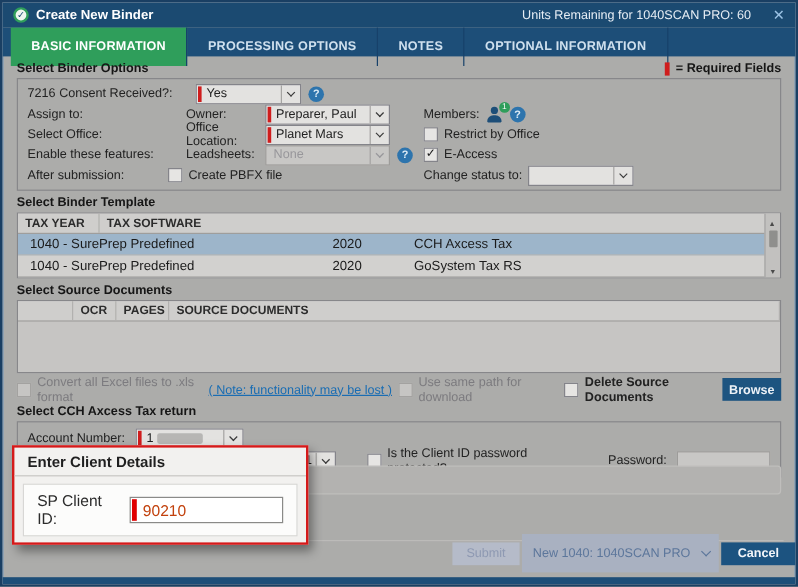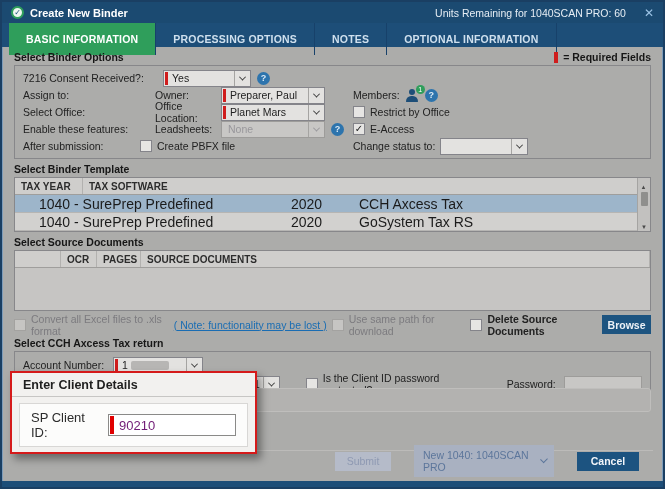--- a/index.html
+++ b/index.html
@@ -50,21 +50,21 @@
   .person{position:relative;width:15px;height:13px;flex:none}
   .person::before{content:"";position:absolute;left:4px;top:0;width:6px;height:6px;border-radius:50%;background:#1d4e78}
   .person::after{content:"";position:absolute;left:1px;bottom:0;width:12px;height:6px;border-radius:6px 6px 1px 1px;background:#1d4e78}
   .badge{position:absolute;top:-4px;right:-5px;width:9px;height:9px;border-radius:50%;background:#2f9e5b;color:#fff;font-size:7px;display:flex;align-items:center;justify-content:center;line-height:1}
 
   
   .table{position:relative;border:1px solid #87878a;background:#c6c5c3}
   .thead{display:flex;height:17px;background:#cfcecc;border-bottom:1px solid #9f9e9c;align-items:center}
   .th{font-weight:600;color:#2c2c2c;font-size:10px;padding:0 6px;border-right:1px solid #b2b1af;height:100%;display:flex;align-items:center;white-space:nowrap;overflow:hidden}
   .tr{display:flex;height:18px;align-items:center;border-bottom:1px solid #b6b5b3}
-  .td{padding:0 24px;white-space:nowrap;overflow:hidden;font-size:14px;color:#1b1b1b}
+  .td{padding:0 10px;white-space:nowrap;overflow:hidden;font-size:11px;color:#1b1b1b}
   .tr.selected{background:#9db5ca}
   .tr.alt{background:#d2d1cf}
   .tmpl-c1{width:252px}.tmpl-c2{width:68px}.tmpl-c3{flex:1}
   .src-c0{width:46px}.src-c1{width:36px}.src-c2{width:44px}.src-c3{flex:1}
   .vscroll{position:absolute;top:0;right:0;bottom:0;width:13px;background:#c2c1bf;border-left:1px solid #a5a4a2;display:flex;flex-direction:column;align-items:center;justify-content:space-between;padding:1px 0}
   .sarrow{font-size:6px;color:#4a4a4a;line-height:1}
   .sthumb{width:7px;height:14px;background:#8f8f8d;border-radius:1px;margin-top:1px}
 
   .src-opts{display:flex;align-items:center;gap:5px;margin:4px 0 3px;height:19px}
   .lbl-dis{color:#7c7b7f}
@@ -76,29 +76,29 @@
   .tax-l1{width:90px}
   .gap14{margin-left:14px}.gap26{margin-left:26px}.gap40{margin-left:40px}.gap8{margin-left:8px}
 
   .ghost-panel{position:absolute;left:12px;right:12px;top:386px;height:24px;background:#b3b2b0;border:1px solid #bfbebc;border-radius:3px;z-index:1}
 
   
   .popup{position:absolute;left:8px;top:369px;width:247px;height:83px;background:#f2f1ef;border:2px solid #d51a1a;box-shadow:4px 5px 8px rgba(0,0,0,.4);z-index:5}
   .popup-title{font-size:12.5px;font-weight:bold;color:#1f1f1f;padding:5px 11px 4px;border-bottom:1px solid #c7c6c4}
   .popup-body{margin:6px 7px;background:#fcfcfb;border:1px solid #d8d7d5;height:44px;display:flex;align-items:center;padding:0 11px;gap:4px}
   .sp-label{font-size:13px;color:#2c2c2c}
-  .sp-input{position:relative;width:128px;height:22px;border:1px solid #8a8a88;background:#fff;font-family:"Liberation Sans",sans-serif;font-size:13px;color:#701a75;padding:0 5px 0 10px;outline:none}
+  .sp-input{position:relative;width:128px;height:22px;border:1px solid #8a8a88;background:#fff;font-family:"Liberation Sans",sans-serif;font-size:13px;color:#c2410c;padding:0 5px 0 10px;outline:none}
   .sp-wrap{position:relative;display:inline-block}
   .sp-wrap::before{content:"";position:absolute;left:2px;top:2px;bottom:2px;width:4px;background:#e00000;z-index:2}
 
   
   .footer-sep{position:absolute;left:10px;right:10px;bottom:36px;height:1px;background:#bcbbb9}
-  .footer{position:absolute;right:24px;bottom:10px;display:flex;gap:23px;align-items:center;z-index:2}
+  .footer{position:absolute;right:0;bottom:10px;display:flex;gap:2px;align-items:center;z-index:2}
   .btn-submit{width:56px;background:#b5bbc9;color:#8e99b2}
-  .btn-new1040{width:140px;background:#a9b1c1;color:#5c769b;justify-content:space-between;padding:16px 9px}
+  .btn-new1040{width:164px;background:#a9b1c1;color:#5c769b;justify-content:space-between;padding:16px 9px}
   .btn-new1040 .chev2{width:6px;height:6px;border-right:1.5px solid #5c769b;border-bottom:1.5px solid #5c769b;transform:rotate(45deg) translateY(-2px)}
   .btn-cancel{width:62px;background:#1c5380;color:#f2f5f9;font-weight:600}
   .bottom-strip{position:absolute;left:0;right:0;bottom:0;height:6px;background:#1d4e78}
 </style>
 </head>
 <body>
 
 <div class="window">
 
   <div class="titlebar">

